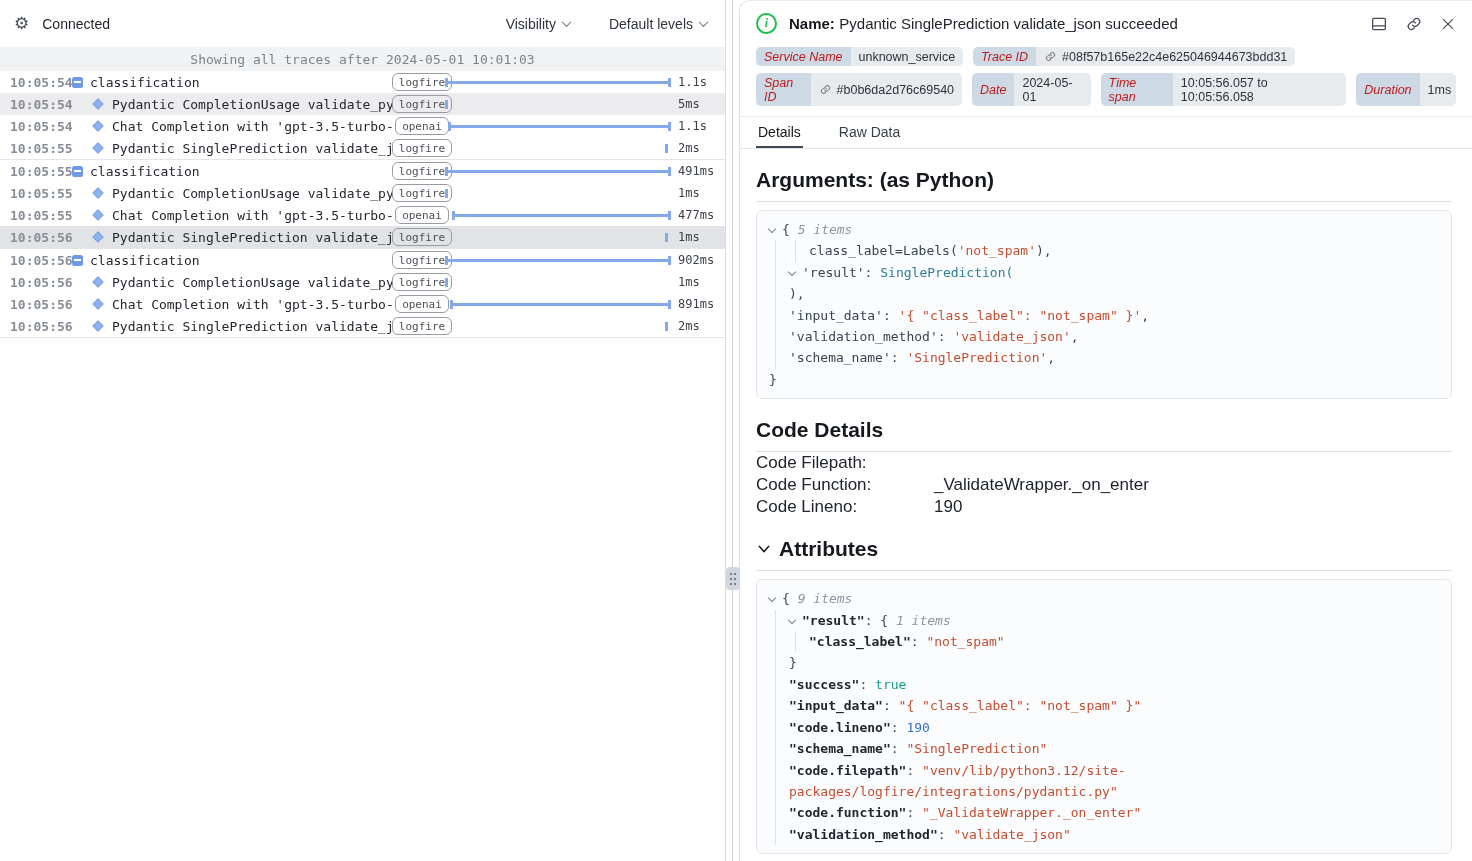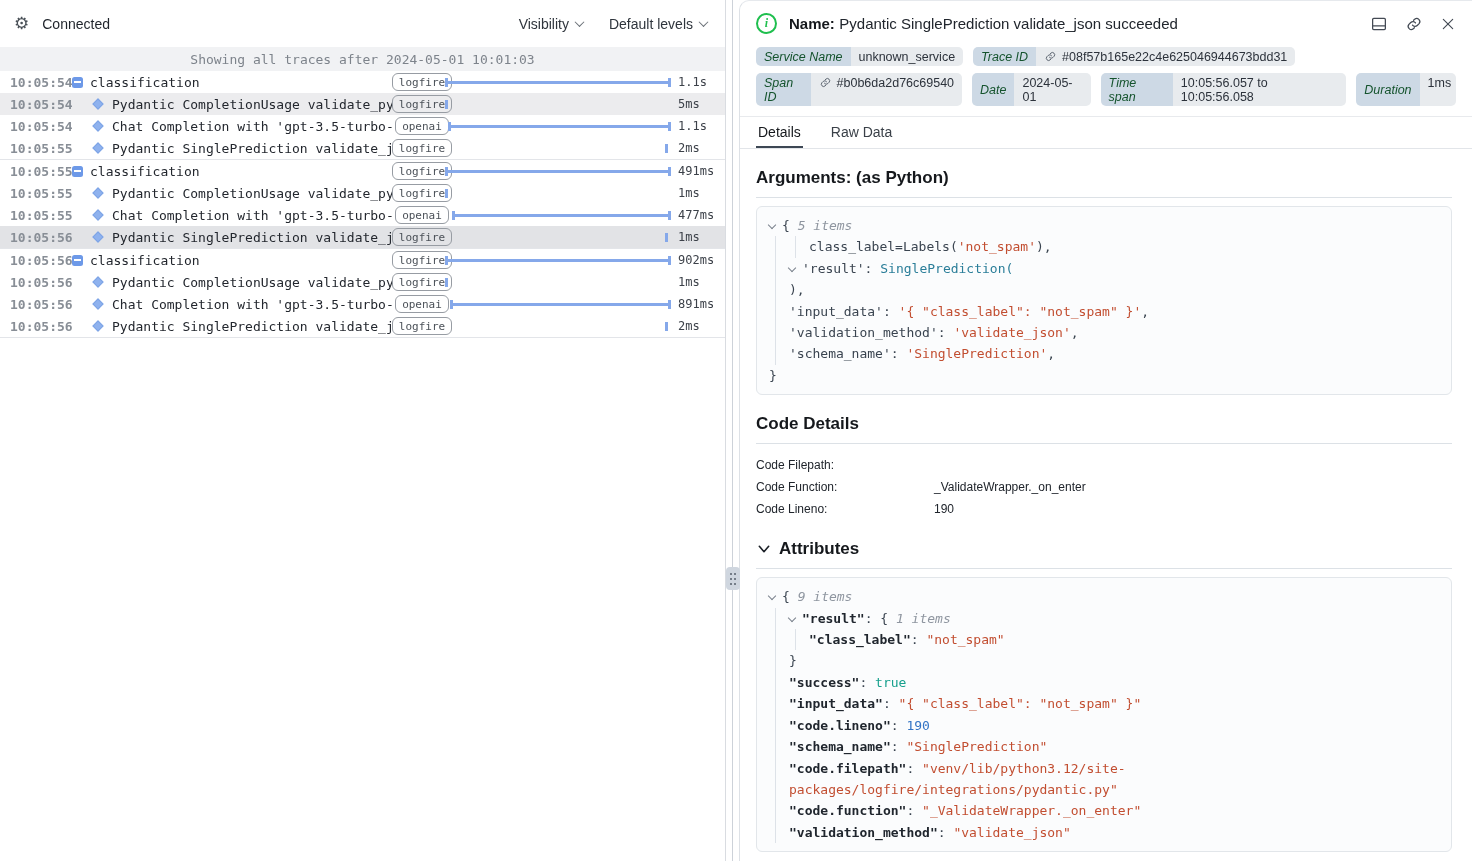--- a/index.html
+++ b/index.html
@@ -6,21 +6,21 @@
   html,body { width:1472px; height:861px; overflow:hidden; background:#fff;
               font-family:"Liberation Sans", sans-serif; color:#21262d; }
   .app { display:flex; width:100%; height:100%; }
 
   
   .left-panel { width:726px; flex:none; border-right:1px solid #d9dce1; display:flex; flex-direction:column; }
   .topbar { height:47px; flex:none; display:flex; align-items:stretch; }
   .topbar-left { display:flex; align-items:center; gap:13px; padding-left:14px; flex:1; }
   .gear { font-size:17px; color:#4a5158; line-height:1; }
   .status-text { font-size:14px; color:#1f242b; }
-  .topbar-mid { display:flex; align-items:center; gap:26px; padding-right:18px; }
+  .topbar-mid { display:flex; align-items:center; gap:39px; padding-right:18px; }
   .dd { display:flex; align-items:center; gap:7px; font-size:14px; color:#2f353d; cursor:pointer; }
   .chev-down { display:inline-block; width:7px; height:7px; border-right:1.5px solid #6a7077; border-bottom:1.5px solid #6a7077; transform:rotate(45deg) translate(-1px,-1px); }
   .time-range-box { width:126px; flex:none; border-left:1px solid #d9dce1; border-bottom:1px solid #d9dce1; display:flex; align-items:center; justify-content:center; gap:8px; font-size:14px; color:#2f353d; cursor:pointer; }
   .notice-bar { height:24px; flex:none; background:#f1f2f4; display:flex; align-items:center; justify-content:center; font-family:"DejaVu Sans Mono", monospace; font-size:13px; color:#7d838b; }
 
   .trace-list { flex:1; overflow:hidden; }
   .trace-group { border-bottom:1px solid #e3e5e9; }
   .trace-row { height:22px; display:flex; align-items:center; font-family:"DejaVu Sans Mono", monospace; font-size:13px; cursor:pointer; }
   .trace-row.hover { background:#ececee; }
   .trace-row.selected { background:#e2e3e6; }
@@ -50,45 +50,45 @@
   .detail-header { padding:12px 16px 10px 16px; border-bottom:1px solid #e8eaed; }
   .title-row { display:flex; align-items:center; gap:12px; }
   .info-circle { width:21px; height:21px; border:2px solid #1fbf4e; border-radius:50%; color:#1fbf4e; font-size:12px; font-weight:700; display:flex; align-items:center; justify-content:center; flex:none; font-family:"Liberation Serif", serif; font-style:italic; }
   .span-kind { font-weight:700; font-size:15px; color:#15181c; }
   .span-title { font-size:15px; color:#21262d; flex:1; }
   .hdr-icons { display:flex; align-items:center; gap:17px; }
   .hdr-icons svg { display:block; cursor:pointer; }
   .meta-rows { margin-top:13px; display:flex; flex-direction:column; gap:7px; }
   .meta-row { display:flex; gap:10px; }
   .pill { display:inline-flex; align-items:stretch; border-radius:5px; overflow:hidden; font-size:12.5px; }
-  .pill-label { background:#cdd9e5; color:#14532d; font-style:italic; padding:2.5px 8px; display:flex; align-items:center; }
-  .pill-value { background:#e8ebee; color:#2c323b; padding:2.5px 8px; display:flex; align-items:flex-start; gap:5px; }
-
-  .tabs { display:flex; gap:26px; padding:0 16px; border-bottom:1px solid #e2e5e9; flex:none; }
+  .pill-label { background:#cdd9e5; color:#b91c1c; font-style:italic; padding:2.5px 8px; display:flex; align-items:center; }
+  .pill-value { background:#e8ebee; color:#2c323b; padding:2.5px 8px; display:flex; align-items:center; gap:5px; }
+
+  .tabs { display:flex; gap:34px; padding:0 16px; border-bottom:1px solid #e2e5e9; flex:none; }
   .tab { padding:7px 2px 6px 2px; font-size:14px; color:#3a4048; cursor:pointer; border-bottom:2px solid transparent; }
   .tab.active { border-bottom-color:#3d4754; color:#15181c; }
 
   .detail-content { flex:1; overflow:hidden; padding:0 20px 0 16px; }
-  .section-heading { font-size:17px; font-weight:700; color:#15181c; margin-top:19px; display:flex; align-items:center; gap:7px; }
+  .section-heading { font-size:21px; font-weight:700; color:#15181c; margin-top:19px; display:flex; align-items:center; gap:7px; }
   .section-rule { border:none; border-top:1px solid #dce1e6; margin-top:9px; }
 
   .code-block { margin-top:8px; border:1px solid #e2e6ea; border-radius:6px; background:#fbfcfd; padding:8px 12px; font-family:"DejaVu Sans Mono", monospace; font-size:13px; }
   .code-line { position:relative; line-height:21.4px; white-space:pre-wrap; color:#3a4450; }
   .code-line.g1::before { content:''; position:absolute; left:6px; top:0; bottom:0; border-left:1px solid #dde2e8; }
   .code-line.g2::after { content:''; position:absolute; left:26px; top:0; bottom:0; border-left:1px solid #dde2e8; }
   .chev { display:inline-block; width:6px; height:6px; border-right:1.5px solid #7a828c; border-bottom:1.5px solid #7a828c; transform:rotate(45deg); margin:0 7px 2px 0; cursor:pointer; }
   .tk-p { color:#3a4450; }
   .tk-k { color:#20262e; font-weight:600; }
   .tk-s { color:#c24e31; }
   .tk-c { color:#2b7e99; }
   .tk-b { color:#17a08d; }
   .tk-n { color:#3273c5; }
   .tk-it { color:#8f96a0; font-style:italic; }
 
-  .kv-rows { margin-top:10px; font-size:12px; }
+  .kv-rows { font-size:17px; }
   .kv-row { display:flex; line-height:22px; }
   .kv-label { width:178px; flex:none; color:#20252c; }
   .kv-value { color:#20252c; }
 
   .icon-stroke { stroke:#434a54; stroke-width:1.7; fill:none; stroke-linecap:round; stroke-linejoin:round; }
   .icon-stroke-sm { stroke:#4a5460; stroke-width:1.6; fill:none; stroke-linecap:round; stroke-linejoin:round; }
 </style>
 </head>
 <body>
 

